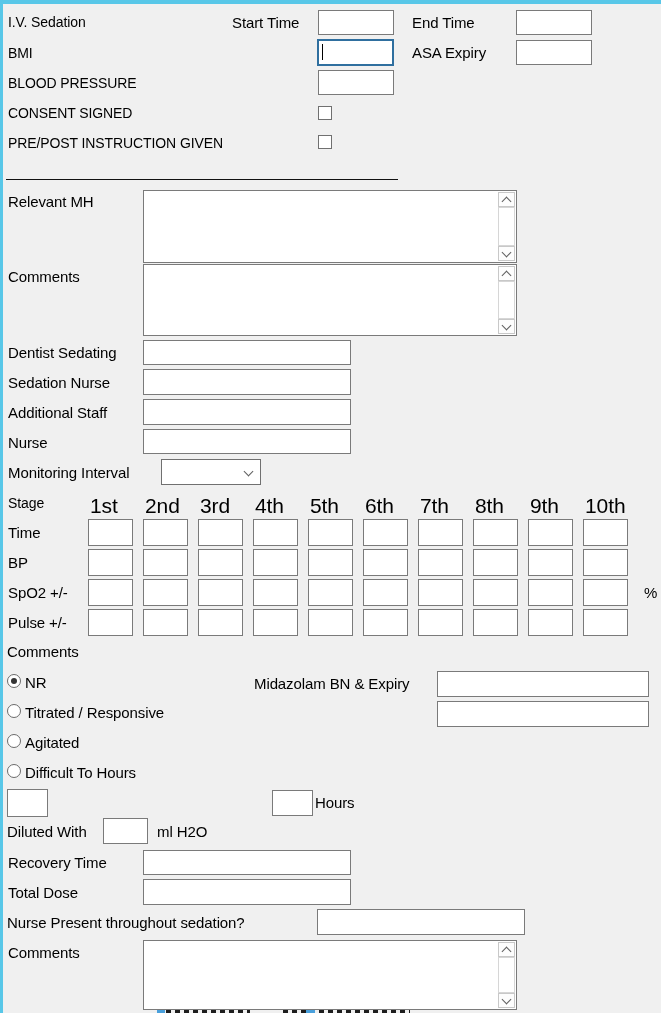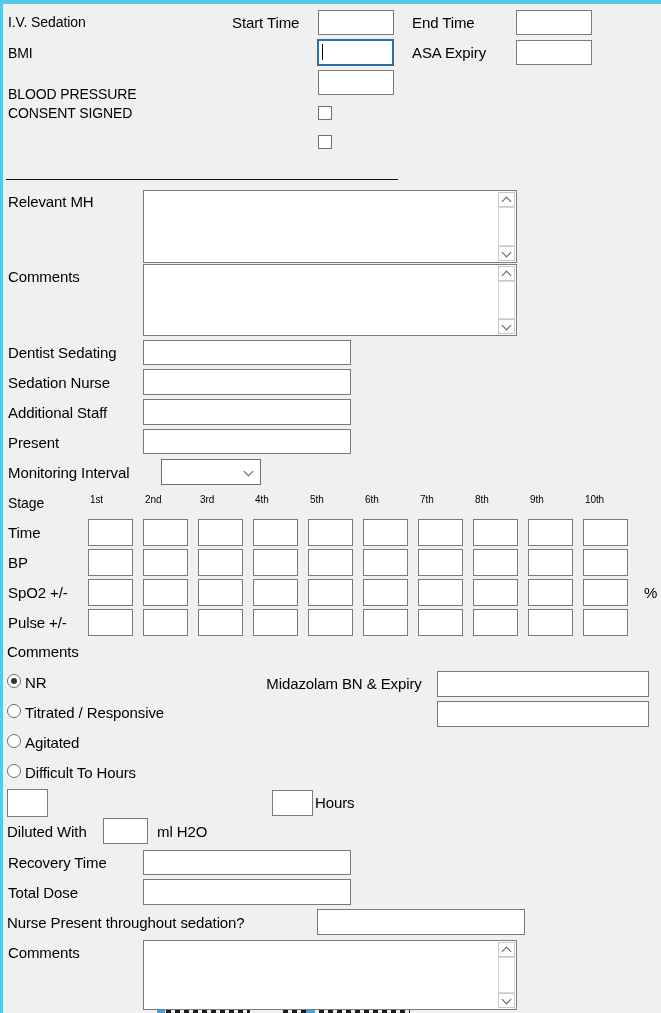--- a/index.html
+++ b/index.html
@@ -22,21 +22,21 @@
   .sbtn.bot{bottom:0}
   .chev{display:block;width:6px;height:6px;border-left:1px solid #5f5f5f;border-top:1px solid #5f5f5f}
   .chev.up{transform:rotate(45deg);margin-top:3px}
   .chev.down{transform:rotate(-135deg);margin-bottom:3px}
   .radio{position:absolute;left:7px;width:14px;height:14px;border:1px solid #6b6b6b;border-radius:50%;background:#fff;box-sizing:border-box}
   .radio.checked::after{content:"";position:absolute;left:3px;top:3px;width:6px;height:6px;border-radius:50%;background:#343434}
   .sel{position:absolute;background:#fff;border:1px solid #707070;box-sizing:border-box}
   .sel .chev{position:absolute;right:8px;top:8px}
   .divider{position:absolute;left:6px;top:179px;width:392px;height:1px;background:#111}
   .stage-head{position:absolute;left:88px;top:494px;display:flex}
-  .stage-head span{width:55px;font-size:10px;padding-left:2px;box-sizing:border-box}
+  .stage-head span{width:55px;font-size:21px;padding-left:2px;box-sizing:border-box}
   .stage-row{position:absolute;left:88px;display:flex;gap:10px}
   .cell{width:45px;height:27px;background:#fff;border:1px solid #7a7a7a;box-sizing:border-box}
   .frag{position:absolute;top:1010px;height:3px;background:repeating-linear-gradient(90deg,#1d1d1d 0 5px,rgba(0,0,0,0) 5px 9px)}
   .fragb{position:absolute;top:1010px;height:3px;background:#49a0dc}
 </style>
 </head>
 <body>
 
 <div class="page">
   <div class="accent-top"></div>
@@ -48,26 +48,27 @@
   <div class="lbl" style="left:412px;top:15px">End Time</div>
   <div class="tb" style="left:516px;top:10px;width:76px;height:25px"></div>
 
   <div class="lbl b" style="left:8px;top:45px">BMI</div>
   <div class="tb focus" style="left:317px;top:39px;width:77px;height:27px">
     <div class="caret"></div>
   </div>
   <div class="lbl" style="left:412px;top:45px">ASA Expiry</div>
   <div class="tb" style="left:516px;top:40px;width:76px;height:25px"></div>
 
-  <div class="lbl b" style="left:8px;top:86px">BLOOD PRESSURE</div>
+  <div class="lbl b" style="left:8px;top:75px">BLOOD PRESSURE</div>
   <div class="tb" style="left:318px;top:70px;width:76px;height:25px"></div>
 
   <div class="lbl b" style="left:8px;top:105px">CONSENT SIGNED</div>
   <div class="cb" style="left:318px;top:106px"></div>
 
+  <div class="lbl b" style="left:8px;top:135px">PRE/POST INSTRUCTION GIVEN</div>
   <div class="cb" style="left:318px;top:135px"></div>
 
   <div class="divider"></div>
 
   <div class="lbl" style="left:8px;top:194px">Relevant MH</div>
   <div class="ta" style="left:143px;top:190px;width:374px;height:73px">
     <div class="vscroll">
       <div class="sbtn top">
           <i class="chev up"></i>
         </div>
@@ -91,21 +92,21 @@
 
   <div class="lbl" style="left:8px;top:345px">Dentist Sedating</div>
   <div class="tb" style="left:143px;top:340px;width:208px;height:25px"></div>
 
   <div class="lbl" style="left:8px;top:375px">Sedation Nurse</div>
   <div class="tb" style="left:143px;top:369px;width:208px;height:26px"></div>
 
   <div class="lbl" style="left:8px;top:405px">Additional Staff</div>
   <div class="tb" style="left:143px;top:399px;width:208px;height:26px"></div>
 
-  <div class="lbl" style="left:8px;top:435px">Present</div>
+  <div class="lbl" style="left:8px;top:435px">Nurse</div>
   <div class="tb" style="left:143px;top:429px;width:208px;height:25px"></div>
 
   <div class="lbl" style="left:8px;top:465px">Monitoring Interval</div>
   <div class="sel" style="left:161px;top:459px;width:100px;height:26px">
     <span style="position:absolute;left:4px;top:5px;font-size:14px"></span>
     <i class="chev down"></i>
   </div>
 
   <div class="lbl b" style="left:8px;top:495px">Stage</div>
   <div class="stage-head">
@@ -185,21 +186,21 @@
 
   <div class="radio" style="top:704px"></div>
   <div class="lbl" style="left:25px;top:705px">Titrated / Responsive</div>
 
   <div class="radio" style="top:734px"></div>
   <div class="lbl" style="left:25px;top:735px">Agitated</div>
 
   <div class="radio" style="top:764px"></div>
   <div class="lbl" style="left:25px;top:765px">Difficult To Hours</div>
 
-  <div class="lbl" style="left:254px;top:676px;width:180px;text-align:center">Midazolam BN &amp; Expiry</div>
+  <div class="lbl" style="left:254px;top:676px;width:180px;text-align:left">Midazolam BN &amp; Expiry</div>
   <div class="tb" style="left:437px;top:671px;width:212px;height:26px"></div>
 
   <div class="tb" style="left:437px;top:701px;width:212px;height:26px"></div>
 
   <div class="tb" style="left:7px;top:789px;width:41px;height:28px"></div>
   <div class="tb" style="left:272px;top:790px;width:41px;height:26px"></div>
   <div class="lbl" style="left:315px;top:795px">Hours</div>
 
   <div class="lbl" style="left:7px;top:824px">Diluted With</div>
   <div class="tb" style="left:103px;top:818px;width:45px;height:26px"></div>

